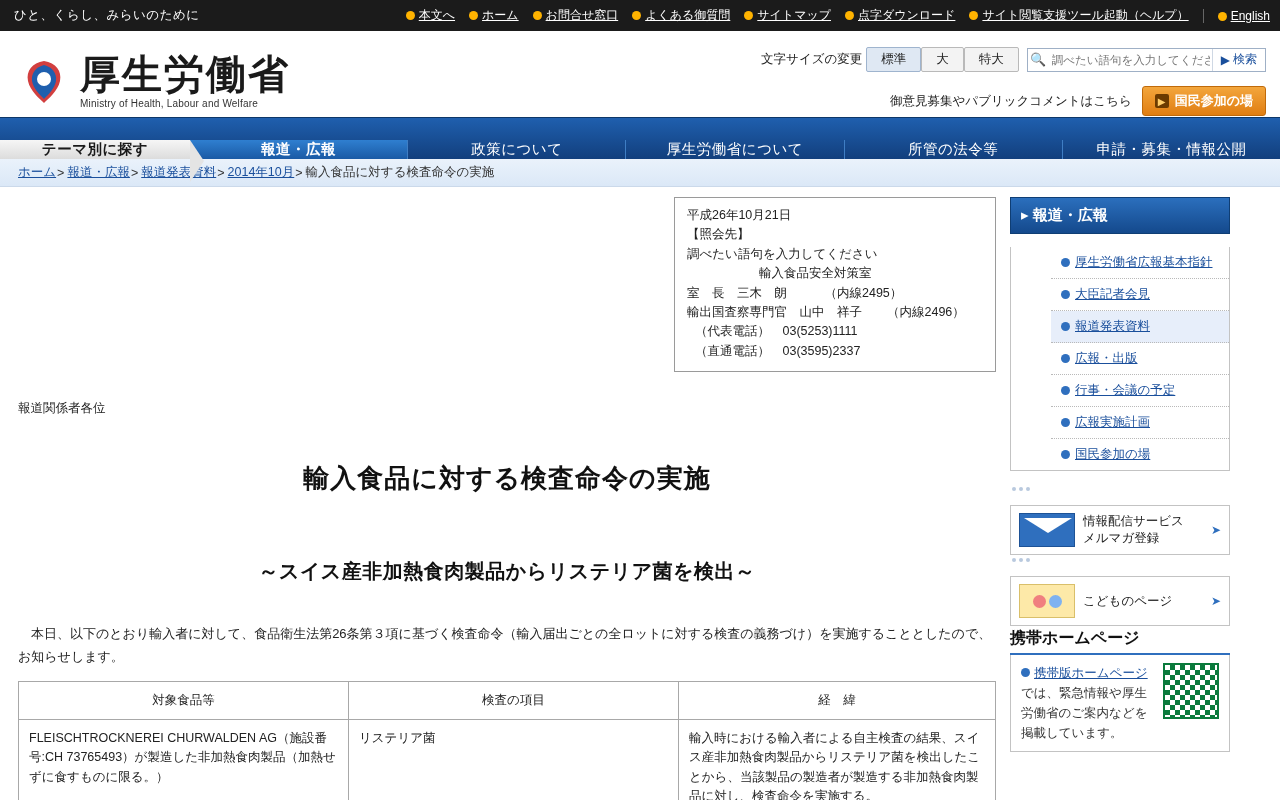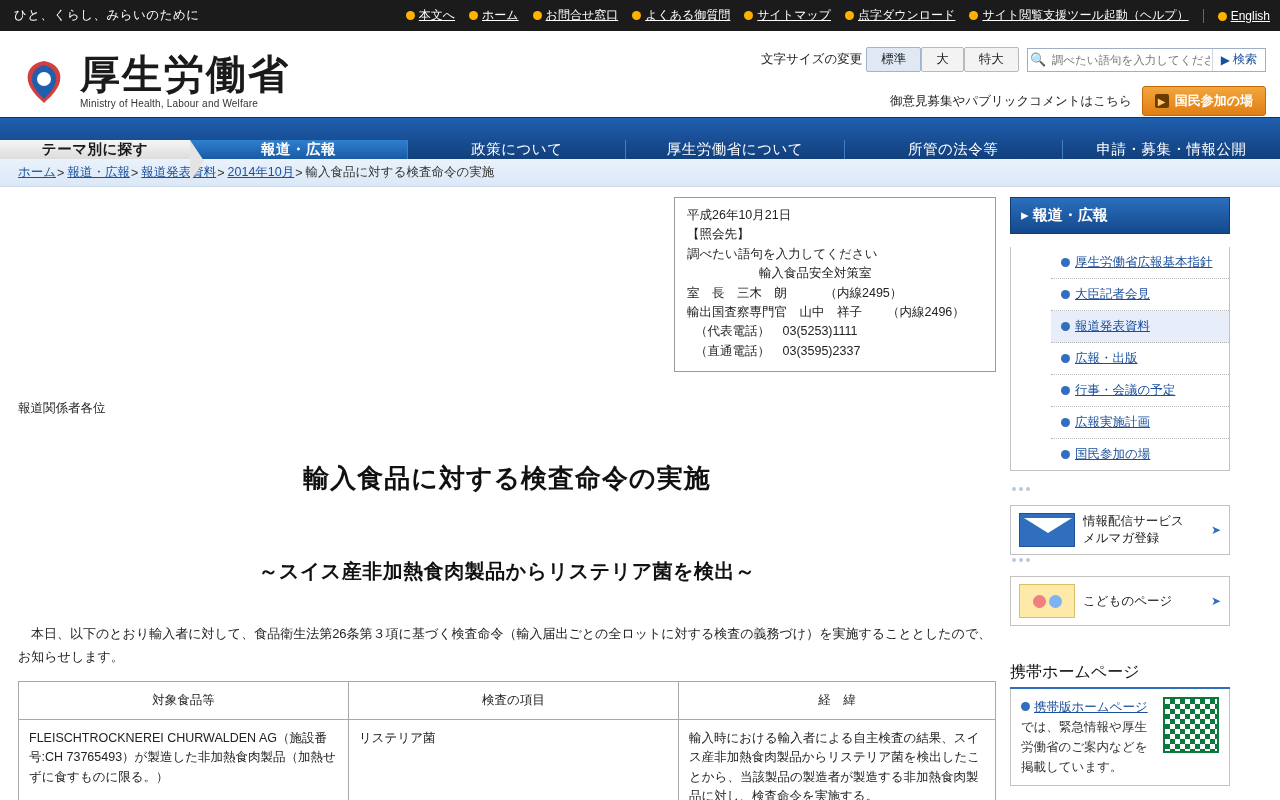--- a/index.html
+++ b/index.html
@@ -207,21 +207,21 @@
   .mail-ic::after {
     content: ""; position: absolute; left: 4px; top: 4px; width: 48px; height: 26px;
     background: #fff;
     clip-path: polygon(0 0, 100% 0, 50% 58%);
   }
   .kids-ic { width: 56px; height: 34px; background: #fde9a8; border: 1px solid #d9bf6a;
     display:flex; align-items:center; justify-content:center; gap:3px; flex: 0 0 auto;}
   .kids-ic b { width: 13px; height: 13px; border-radius: 50%; display:block; }
 
   .mobile-title {
-    margin-top: 36px; font-size: 16px; font-weight: normal; color: #111;
+    margin-top: 2px; font-size: 16px; font-weight: bold; color: #111;
     border-bottom: 2px solid #2f6fbe; padding-bottom: 4px;
   }
   .mobile-box {
     border: 1px solid #c3c3c3; border-top: none; padding: 8px 10px;
     display: flex; gap: 8px; font-size: 12.5px; line-height: 1.6;
   }
   .qr { width: 56px; height: 56px; flex: 0 0 auto; background:
     repeating-conic-gradient(#0a7a3c 0% 25%, #fff 0% 50%) 0 0/10px 10px; border: 2px solid #0a7a3c; }
 </style>
 </head>

